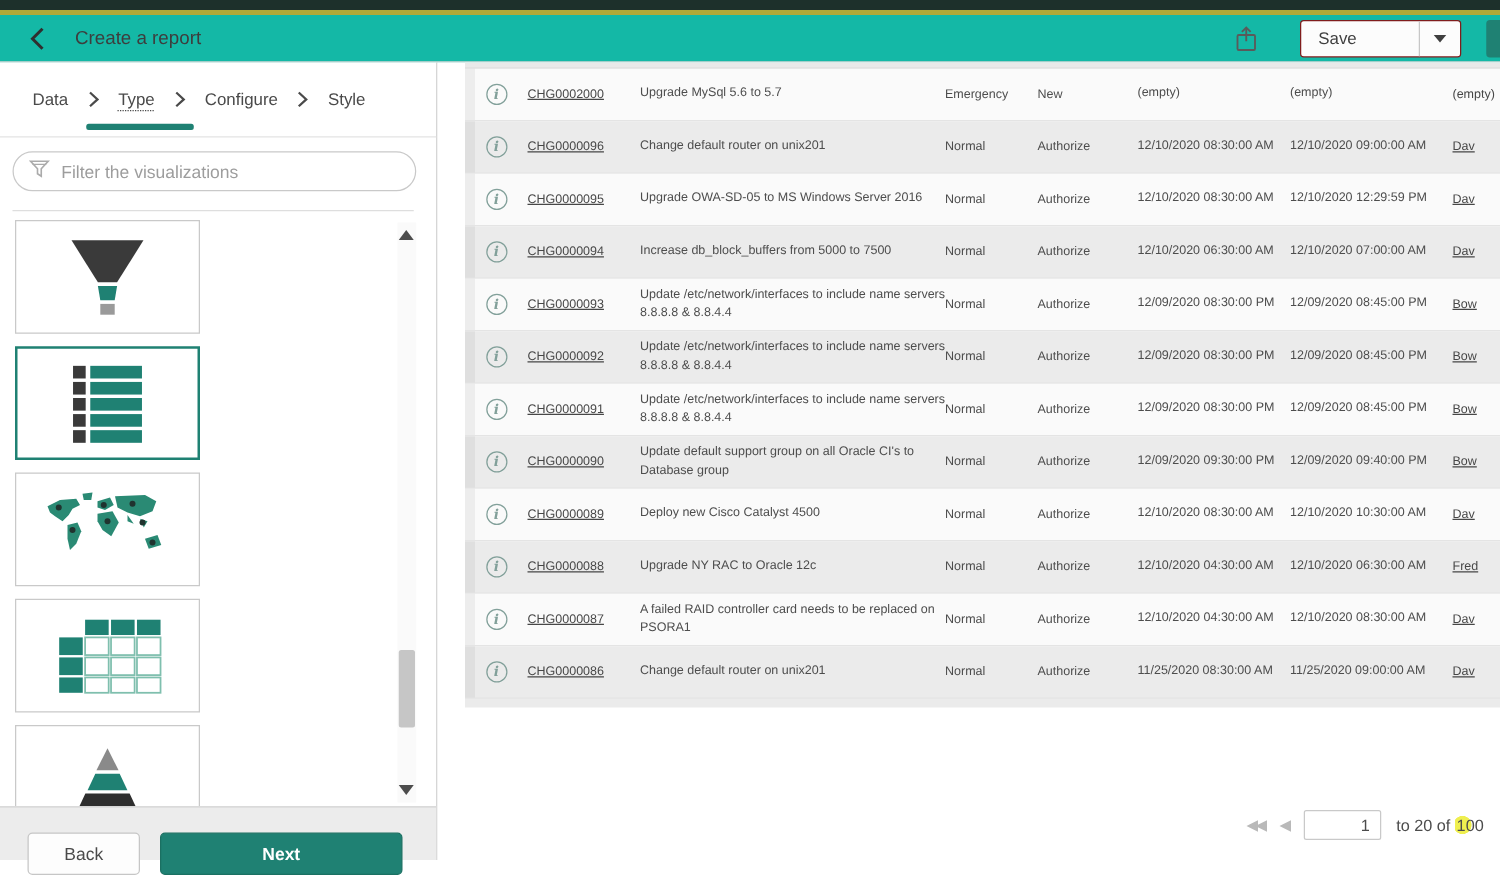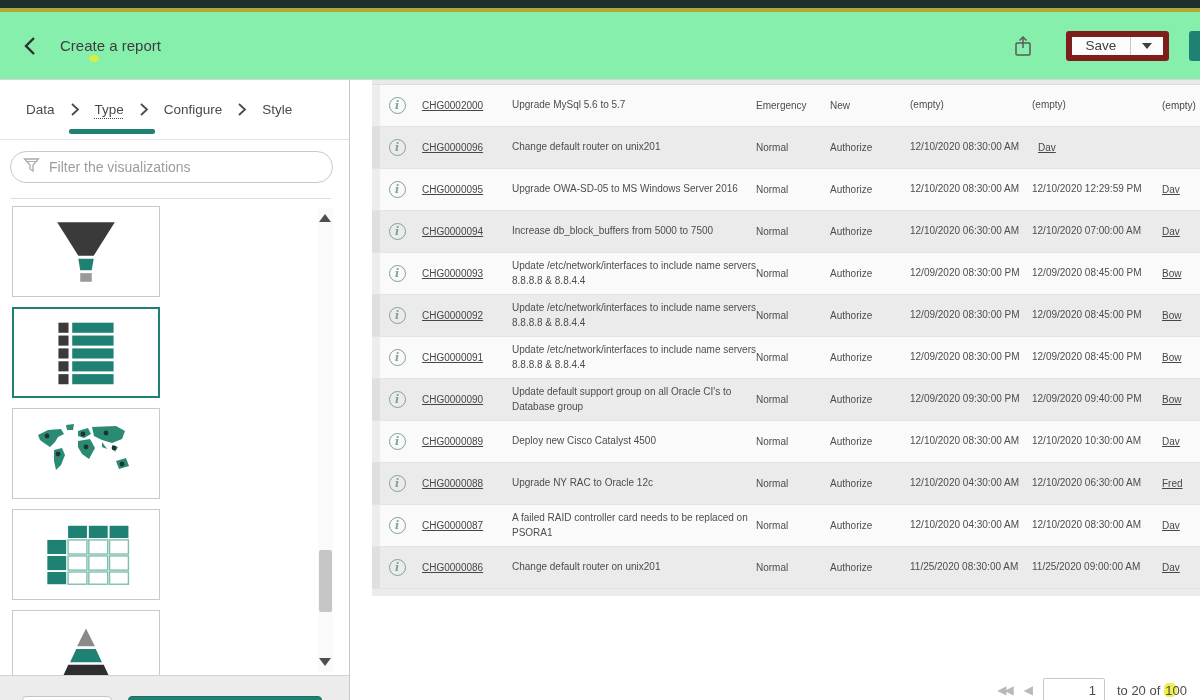--- a/index.html
+++ b/index.html
@@ -2,27 +2,27 @@
 <html><head>
 <meta charset="utf-8">
 <style>
   * { margin:0; padding:0; box-sizing:border-box; }
   html,body { width:1200px; height:700px; overflow:hidden; }
   body { font-family:"Liberation Sans", sans-serif; background:#fff; position:relative; }
 
   
   .topbar { height:8px; background:#1d302b; }
   .topbar-accent { height:4px; background:#b1a938; }
-  .header { height:68px; background:#86efac; border-bottom:1px solid #d5d5d5;
+  .header { height:38px; background:#14b8a6; border-bottom:1px solid #d5d5d5;
             display:flex; align-items:center; position:relative; }
   .back-btn { margin-left:22px; width:18px; height:22px; cursor:pointer; display:flex; align-items:center; }
   .page-title { margin-left:20px; font-size:15px; color:#3d3d3d; }
   .header-spacer { flex:1; }
   .share-btn { width:22px; height:24px; margin-right:32px; cursor:pointer; }
-  .save-group { display:flex; border:6px solid #7f1d1d; border-radius:3px; background:#fcfcfc; height:30px; }
+  .save-group { display:flex; border:1px solid #7f1d1d; border-radius:3px; background:#fcfcfc; height:30px;gap:36px; }
   .save-main { width:58px; display:flex; align-items:center; justify-content:center;
                font-size:13.5px; color:#3f3f3f; cursor:pointer; }
   .save-arrow { width:33px; border-left:1px solid #c7c7c7; display:flex; align-items:center; justify-content:center; cursor:pointer; }
   .caret-down { width:0; height:0; border-left:5px solid transparent; border-right:5px solid transparent; border-top:6px solid #3f3f3f; }
   .header-run-sliver { width:11px; height:30px; margin-left:20px; border-radius:3px 0 0 3px; background:#1f8173; }
   .click-dot { position:absolute; left:89px; top:43px; width:10px; height:7px; border-radius:50%;
                background:rgba(227,238,45,.85); }
 
   
   .main { display:flex; height:638px; }
@@ -317,20 +317,21 @@
             <div class="c-icon">
               <span class="info-icon"></span>
             </div>
             <div class="c-number">
               <a class="t-link">CHG0000096</a>
             </div>
             <div class="c-desc">Change default router on unix201</div>
             <div class="c-priority">Normal</div>
             <div class="c-state">Authorize</div>
             <div class="c-start">12/10/2020 08:30:00 AM</div>
+            <div class="c-end">12/10/2020 09:00:00 AM</div>
             <div class="c-assigned">
               <a class="t-link">Dav</a>
             </div>
           </div>
           <div class="t-row">
             <div class="c-icon">
               <span class="info-icon"></span>
             </div>
             <div class="c-number">
               <a class="t-link">CHG0000095</a>

